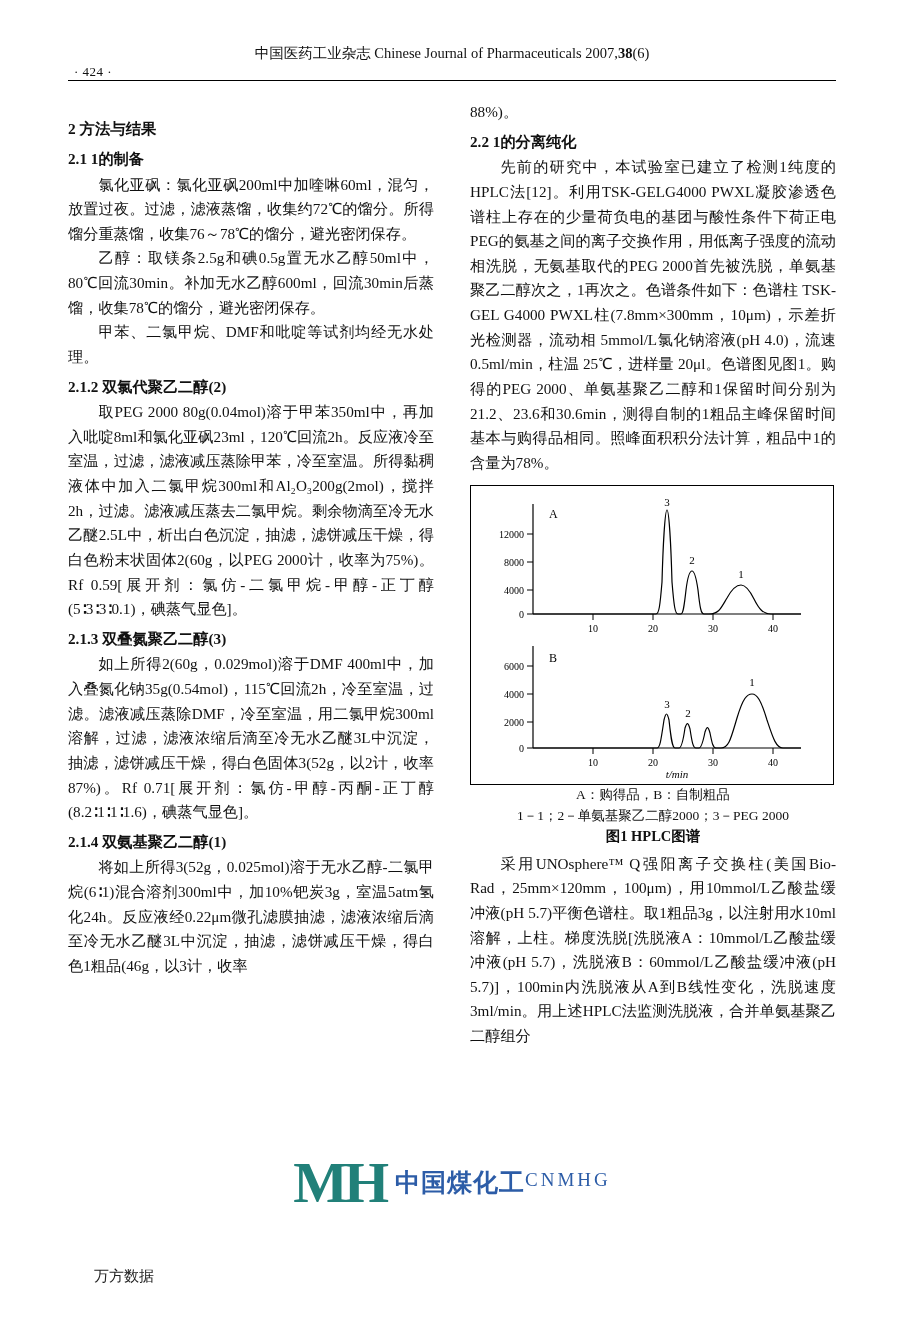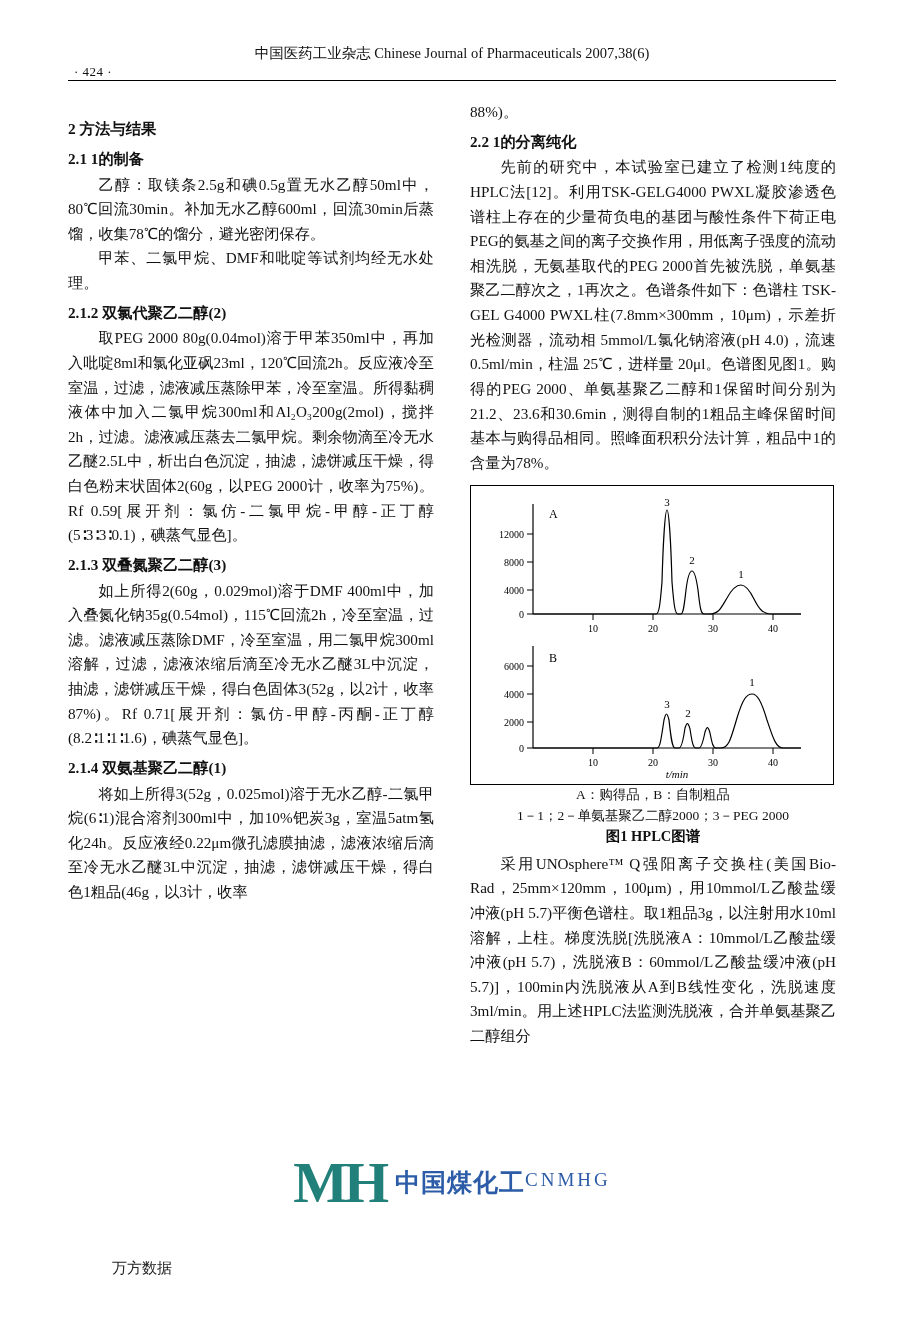--- a/index.html
+++ b/index.html
@@ -82,21 +82,21 @@
     margin: 5px 0 1px 0;
   }
   p {
     margin: 0;
     text-indent: 2em;
     text-align: justify;
   }
   p.noind {
     text-indent: 0;
   }
-  .bold { font-weight: normal; }
+  .bold { font-weight: bold; }
   
   .figure {
     margin: 10px 0 4px 0;
   }
   .figbox {
     border: 1px solid #000;
     width: 364px;
     height: 300px;
     box-sizing: border-box;
     position: relative;
@@ -144,24 +144,23 @@
     letter-spacing: 1px;
   }
   .wm-en {
     font-size: 19px;
     color: #1b4fa0;
     letter-spacing: 3px;
   }
   .footer {
     position: absolute;
     left: 94px;
-    bottom: 42px;
+    bottom: 34px;
     font-size: 15px;
     color: #222;
-    margin-left: 18px;
   }
 </style>
 </head>
 <body>
 
 <div class="page">
 
   <div class="header">
     <div class="page-num">· 424 ·</div>
     <div class="journal-line">
@@ -169,20 +168,21 @@
       <span class="en">Chinese Journal of Pharmaceuticals 2007,</span><span class="bold">38</span><span>(6)</span>
     </div>
   </div>
   <div class="rule"></div>
 
   <div class="cols">
 
     <div class="col">
       <div class="h2">2  方法与结果</div>
       <div class="h3">2.1  1的制备</div>
+      <p>氯化亚砜：氯化亚砜200ml中加喹啉60ml，混匀，放置过夜。过滤，滤液蒸馏，收集约72℃的馏分。所得馏分重蒸馏，收集76～78℃的馏分，避光密闭保存。</p>
       <p>乙醇：取镁条2.5g和碘0.5g置无水乙醇50ml中，80℃回流30min。补加无水乙醇600ml，回流30min后蒸馏，收集78℃的馏分，避光密闭保存。</p>
       <p>甲苯、二氯甲烷、DMF和吡啶等试剂均经无水处理。</p>
       <div class="h3">2.1.2  双氯代聚乙二醇(2)</div>
       <p>取PEG 2000 80g(0.04mol)溶于甲苯350ml中，再加入吡啶8ml和氯化亚砜23ml，120℃回流2h。反应液冷至室温，过滤，滤液减压蒸除甲苯，冷至室温。所得黏稠液体中加入二氯甲烷300ml和Al₂O₃200g(2mol)，搅拌2h，过滤。滤液减压蒸去二氯甲烷。剩余物滴至冷无水乙醚2.5L中，析出白色沉淀，抽滤，滤饼减压干燥，得白色粉末状固体2(60g，以PEG 2000计，收率为75%)。Rf 0.59[展开剂：氯仿-二氯甲烷-甲醇-正丁醇(5∶3∶3∶0.1)，碘蒸气显色]。</p>
       <div class="h3">2.1.3  双叠氮聚乙二醇(3)</div>
       <p>如上所得2(60g，0.029mol)溶于DMF 400ml中，加入叠氮化钠35g(0.54mol)，115℃回流2h，冷至室温，过滤。滤液减压蒸除DMF，冷至室温，用二氯甲烷300ml溶解，过滤，滤液浓缩后滴至冷无水乙醚3L中沉淀，抽滤，滤饼减压干燥，得白色固体3(52g，以2计，收率87%)。Rf 0.71[展开剂：氯仿-甲醇-丙酮-正丁醇(8.2∶1∶1∶1.6)，碘蒸气显色]。</p>
       <div class="h3">2.1.4  双氨基聚乙二醇(1)</div>
       <p>将如上所得3(52g，0.025mol)溶于无水乙醇-二氯甲烷(6∶1)混合溶剂300ml中，加10%钯炭3g，室温5atm氢化24h。反应液经0.22μm微孔滤膜抽滤，滤液浓缩后滴至冷无水乙醚3L中沉淀，抽滤，滤饼减压干燥，得白色1粗品(46g，以3计，收率</p>
     </div>
 

